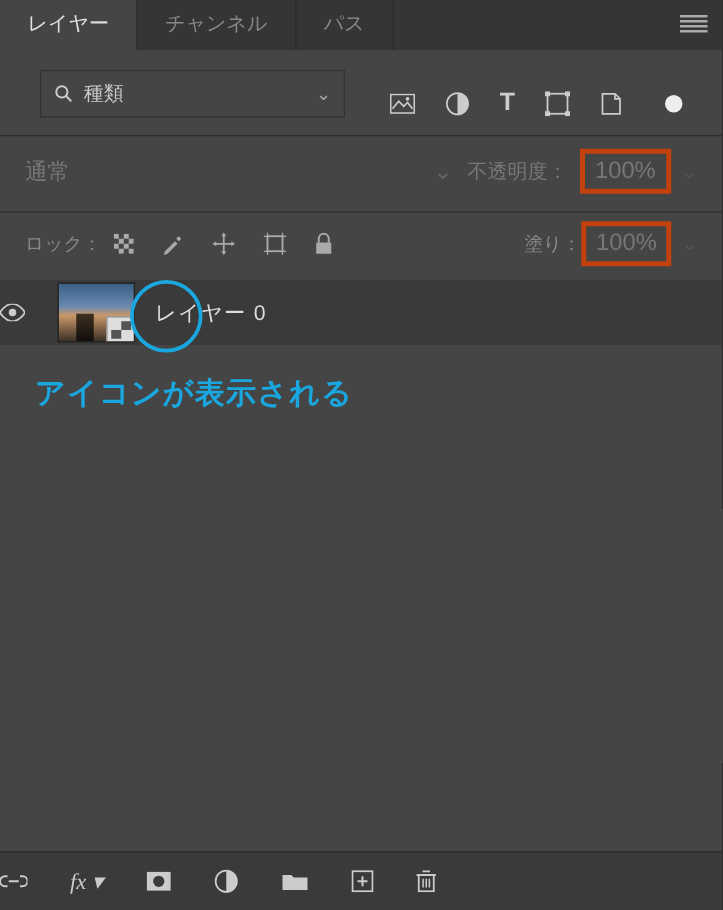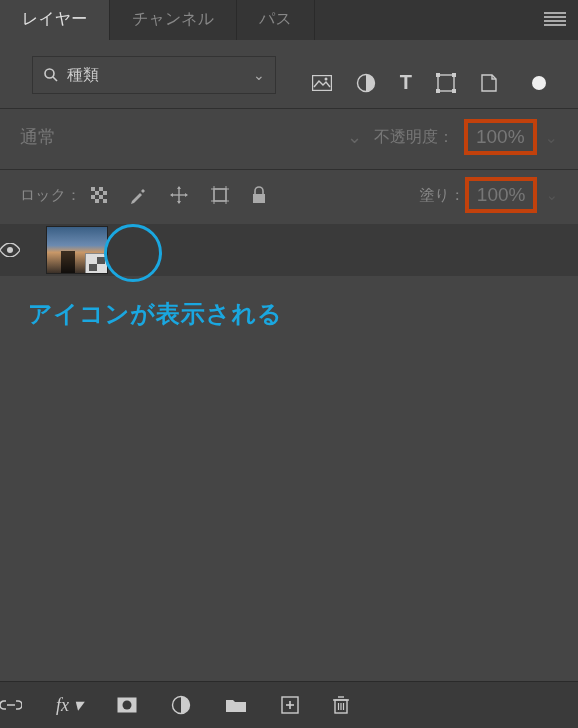--- a/index.html
+++ b/index.html
@@ -178,20 +178,21 @@
         <svg width="20" height="14" viewBox="0 0 20 14">
             <path d="M10 0 C4 0 0 7 0 7 s4 7 10 7 10-7 10-7 S16 0 10 0z" fill="none" stroke="#ccc" stroke-width="1.4"></path>
             <circle cx="10" cy="7" r="3" fill="#ccc"></circle>
           </svg>
       </div>
       <div class="thumb">
         <div class="sky"></div>
         <div class="bld"></div>
         <div class="smart-badge"></div>
       </div>
+      <span class="layer-name">レイヤー 0</span>
       <div class="circle-highlight"></div>
     </div>
     <div class="annotation">アイコンが表示される</div>
   </div>
 
   <div class="bottom-bar">
     <span class="bi">
       <svg width="22" height="12" viewBox="0 0 22 12">
           <path d="M6 2 h-2 a4 4 0 0 0 0 8 h2 M16 2 h2 a4 4 0 0 1 0 8 h-2 M7 6 h8" fill="none" stroke="#ccc" stroke-width="1.6"></path>
         </svg>

